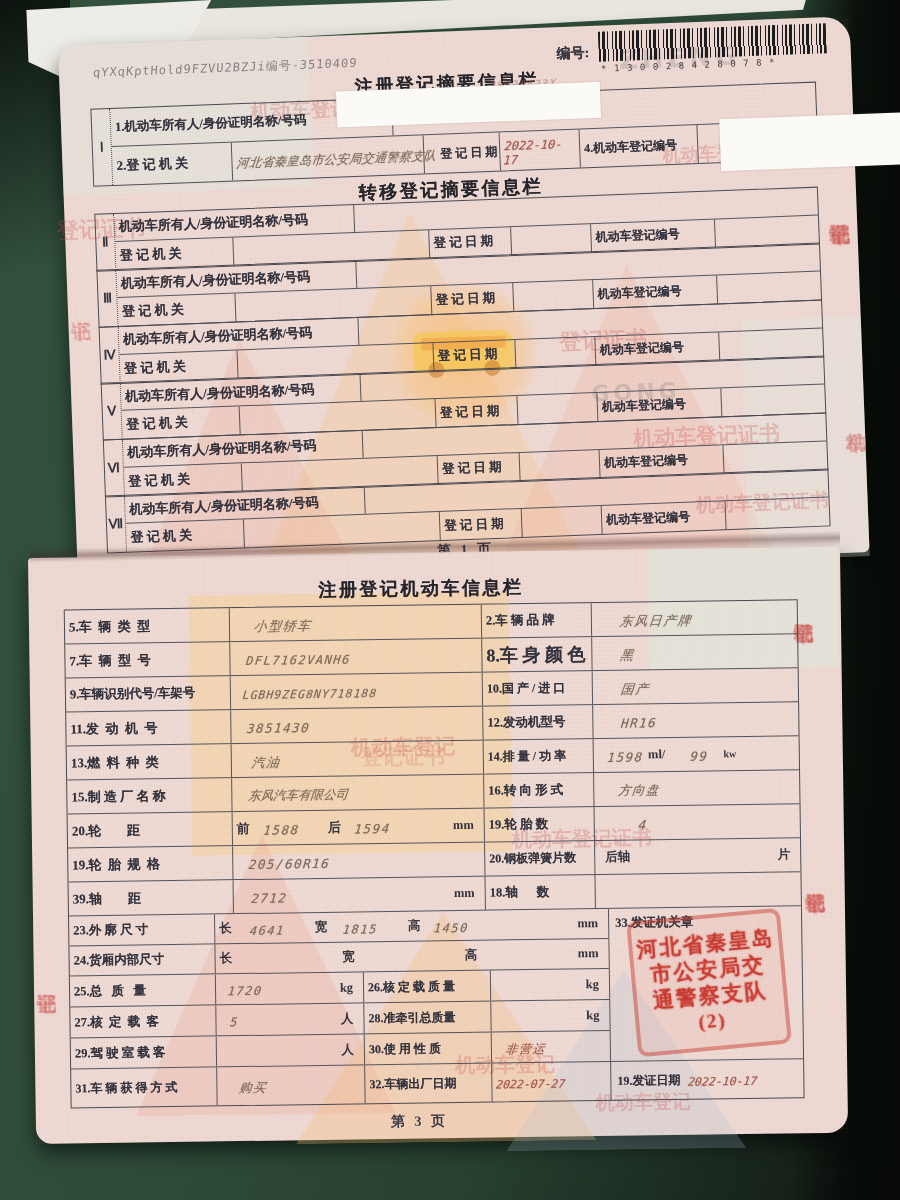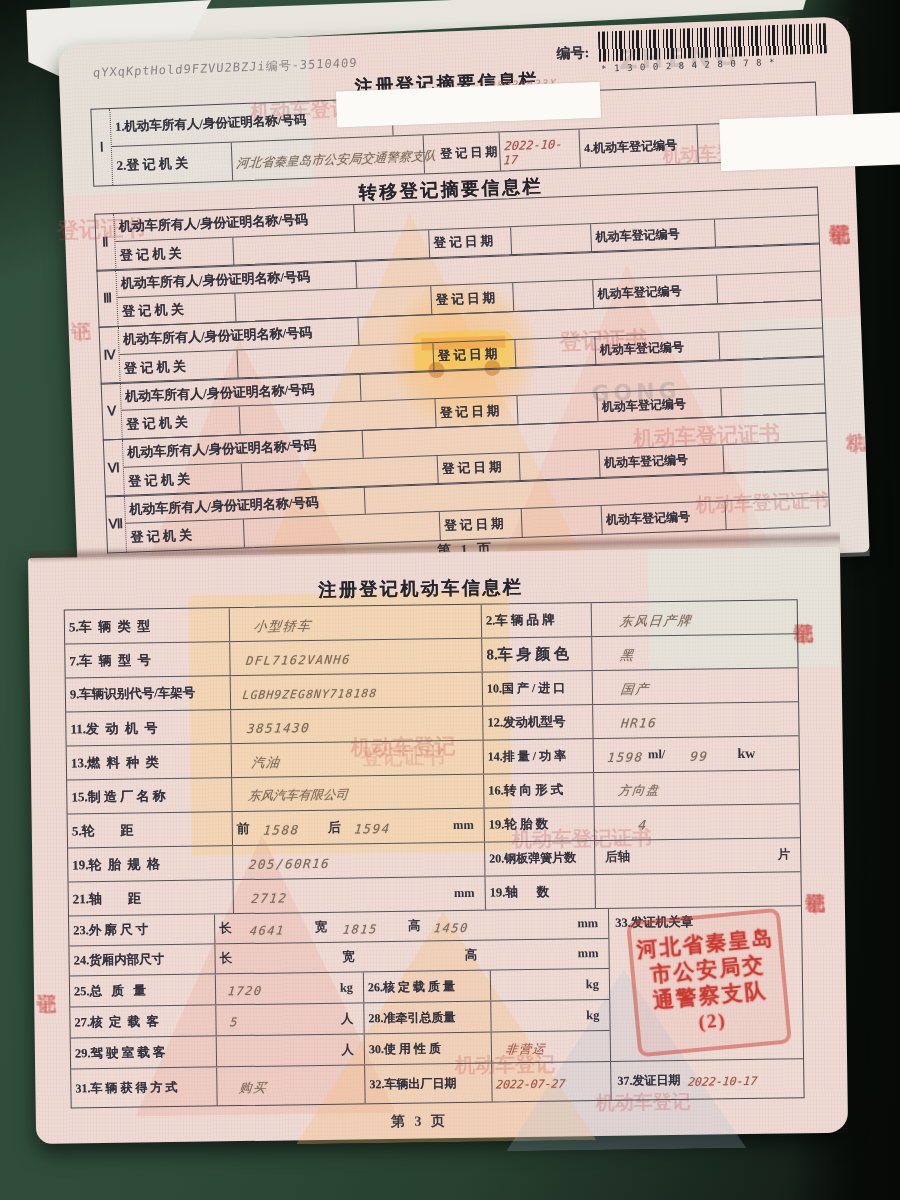--- a/index.html
+++ b/index.html
@@ -378,21 +378,21 @@
           </div>
       </div>
       <div class="row up">
         <div class="cell" style="width:165px;">
             <span class="lbl" style="font-size:13px;">7.车  辆  型  号</span>
           </div>
         <div class="cell" style="width:252px;">
             <span class="dm" style="font-size:12px;margin-left:12px;">DFL7162VANH6</span>
           </div>
         <div class="cell" style="width:110px;">
-            <span class="lbl" style="font-size:15px;">8.车 身 颜 色</span>
+            <span class="lbl" style="font-size:18px;">8.车 身 颜 色</span>
           </div>
         <div class="cell last" style="flex:1;">
             <span class="dm" style="font-size:13px;margin-left:24px;">黑</span>
           </div>
       </div>
       <div class="row up">
         <div class="cell" style="width:165px;">
             <span class="lbl" style="font-size:12.5px;">9.车辆识别代号/车架号</span>
           </div>
         <div class="cell" style="width:252px;">
@@ -426,40 +426,40 @@
         <div class="cell" style="width:252px;">
             <span class="dm" style="font-size:13px;margin-left:16px;">汽油</span>
           </div>
         <div class="cell" style="width:110px;">
             <span class="lbl" style="font-size:12px;">14.排 量 / 功 率</span>
           </div>
         <div class="cell last" style="flex:1;">
           <span class="dm" style="font-size:12.5px;margin-left:10px;">1598</span>
           <span class="sub" style="font-size:12.5px;margin-left:4px;">ml/</span>
           <span class="dm" style="font-size:12.5px;margin-left:26px;">99</span>
-          <span class="sub" style="font-size:14px;margin-left:28px;">kw</span>
+          <span class="sub" style="font-size:10px;margin-left:14px;">kw</span>
         </div>
       </div>
       <div class="row up">
         <div class="cell" style="width:165px;">
             <span class="lbl" style="font-size:13px;">15.制 造 厂 名 称</span>
           </div>
         <div class="cell" style="width:252px;">
             <span class="dm" style="font-size:12.5px;margin-left:12px;letter-spacing:0;">东风汽车有限公司</span>
           </div>
         <div class="cell" style="width:110px;">
             <span class="lbl" style="font-size:12.5px;">16.转 向 形 式</span>
           </div>
         <div class="cell last" style="flex:1;">
             <span class="dm" style="font-size:12.5px;margin-left:20px;">方向盘</span>
           </div>
       </div>
       <div class="row up">
         <div class="cell" style="width:165px;">
-            <span class="lbl" style="font-size:13px;">5.轮        距</span>
+            <span class="lbl" style="font-size:13px;">20.轮        距</span>
           </div>
         <div class="cell" style="width:252px;">
           <span class="sub" style="font-size:13px;">前</span>
           <span class="dm" style="font-size:12.5px;margin-left:14px;">1588</span>
           <span class="sub" style="font-size:13px;margin-left:28px;">后</span>
           <span class="dm" style="font-size:12.5px;margin-left:14px;">1594</span>
           <span class="unit" style="font-size:12.5px;">mm</span>
         </div>
         <div class="cell" style="width:110px;">
             <span class="lbl" style="font-size:12.5px;">19.轮 胎 数</span>
@@ -478,28 +478,28 @@
         <div class="cell" style="width:110px;">
             <span class="lbl" style="font-size:12px;">20.钢板弹簧片数</span>
           </div>
         <div class="cell last" style="flex:1;">
           <span class="sub" style="font-size:12.5px;margin-left:6px;">后轴</span>
           <span class="unit" style="font-size:12.5px;">片</span>
         </div>
       </div>
       <div class="row up">
         <div class="cell" style="width:165px;">
-            <span class="lbl" style="font-size:13px;">21.轴        距</span>
+            <span class="lbl" style="font-size:13px;">39.轴        距</span>
           </div>
         <div class="cell" style="width:252px;">
           <span class="dm" style="font-size:12.5px;margin-left:14px;">2712</span>
           <span class="unit" style="font-size:12.5px;">mm</span>
         </div>
         <div class="cell" style="width:110px;">
-            <span class="lbl" style="font-size:12.5px;">19.轴      数</span>
+            <span class="lbl" style="font-size:12.5px;">18.轴      数</span>
           </div>
         <div class="cell last" style="flex:1;">
             <span class="dm" style="font-size:13px;"></span>
           </div>
       </div>
 
       <div class="lowwrap">
         <div class="lowleft">
           <div class="row sm">
             <div class="cell" style="width:146px;">
@@ -583,21 +583,21 @@
             <div class="cell last" style="flex:1;">
                 <span class="dm red" style="font-size:11.5px;letter-spacing:0;">2022-07-27</span>
               </div>
           </div>
         </div>
         <div class="lowright">
           <div class="lr-stamp">
             <span class="lbl" style="font-size:12.5px;">33.发证机关章</span>
           </div>
           <div class="lr-date">
-            <span class="lbl" style="font-size:12px;">37.发证日期</span>
+            <span class="lbl" style="font-size:12px;">19.发证日期</span>
             <span class="dm red" style="font-size:11.5px;letter-spacing:0;">2022-10-17</span>
           </div>
         </div>
       </div>
     </div>
 
     <div class="stamp">
       <div>河北省秦皇岛</div>
       <div>市公安局交</div>
       <div>通警察支队</div>

